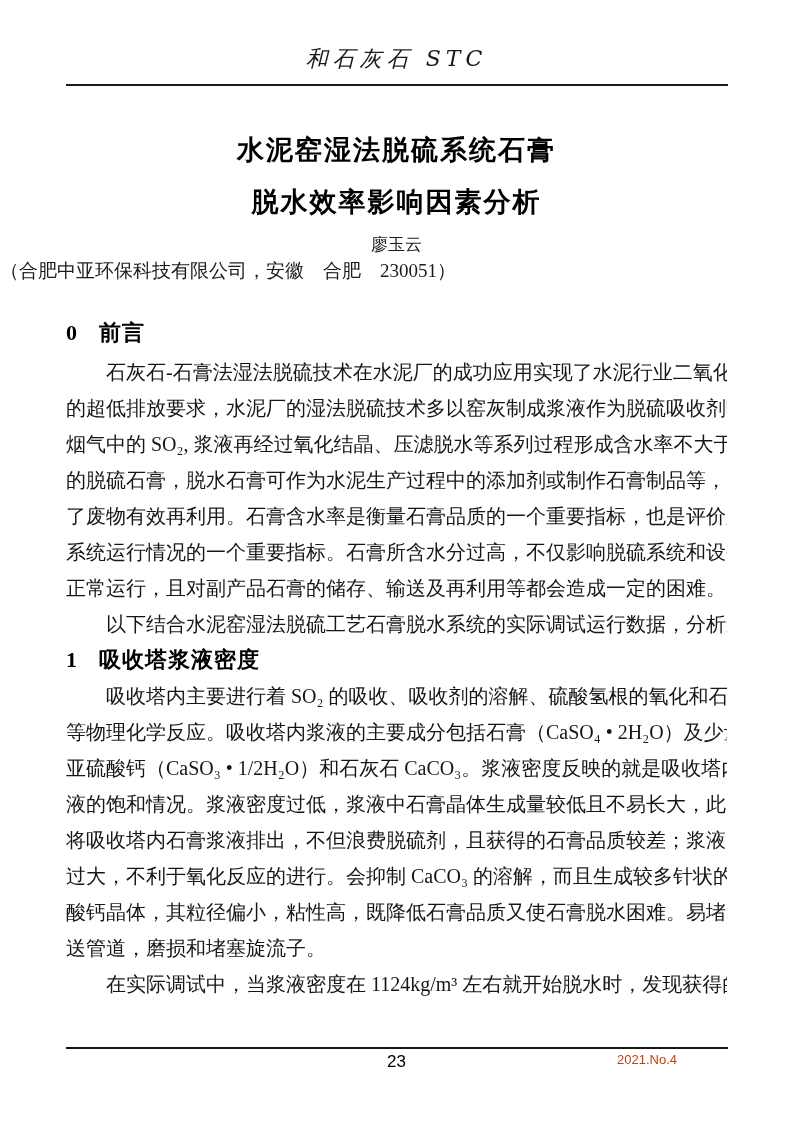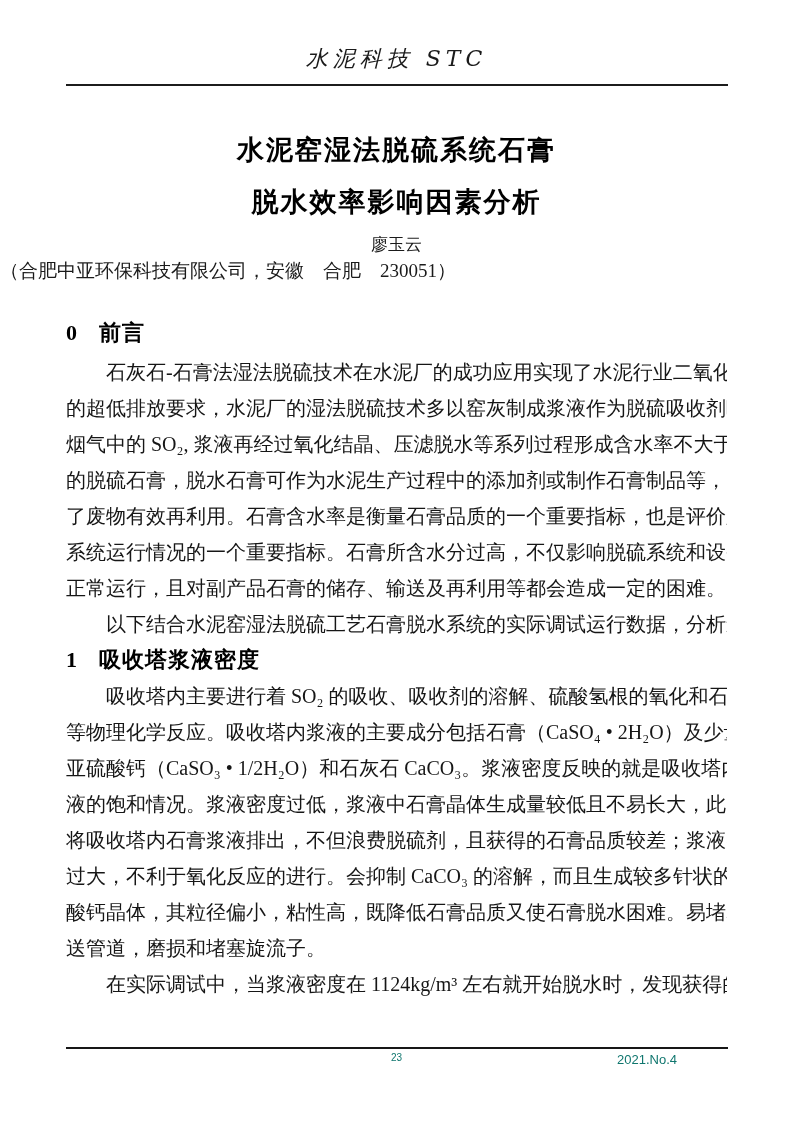--- a/index.html
+++ b/index.html
@@ -58,35 +58,35 @@
   }
   .bl.end    { text-align-last:left; }
   .bl.indent { text-indent:40px; }
   
   .footer-rule {
     position:absolute; top:1047px; left:66px; width:662px; height:2px;
     background:#161616;
   }
   .footer-pageno {
     position:absolute; top:1052px; left:0; width:100%; text-align:center;
-    font-size:10px; color:#0f766e;
+    font-size:17px; color:#000000;
     font-family:"Liberation Sans","DejaVu Sans",sans-serif;
   }
   .footer-issue {
     position:absolute; top:1052px; right:116px;
-    font-size:13px; color:#0f766e;
+    font-size:13px; color:#c2410c;
     font-family:"Liberation Sans","DejaVu Sans",sans-serif;
   }
 </style>
 </head>
 <body>
 
 <div class="page">
 
-  <div class="journal">水泥科技 STC</div>
+  <div class="journal">和石灰石 STC</div>
   <div class="header-rule"></div>
 
   <h1 class="title" style="margin:0;">
     <span class="tl">水泥窑湿法脱硫系统石膏</span>
     <span class="tl">脱水效率影响因素分析</span>
   </h1>
 
   <div class="author">廖玉云</div>
   <div class="affiliation">（合肥中亚环保科技有限公司，安徽　合肥　230051）</div>
 

